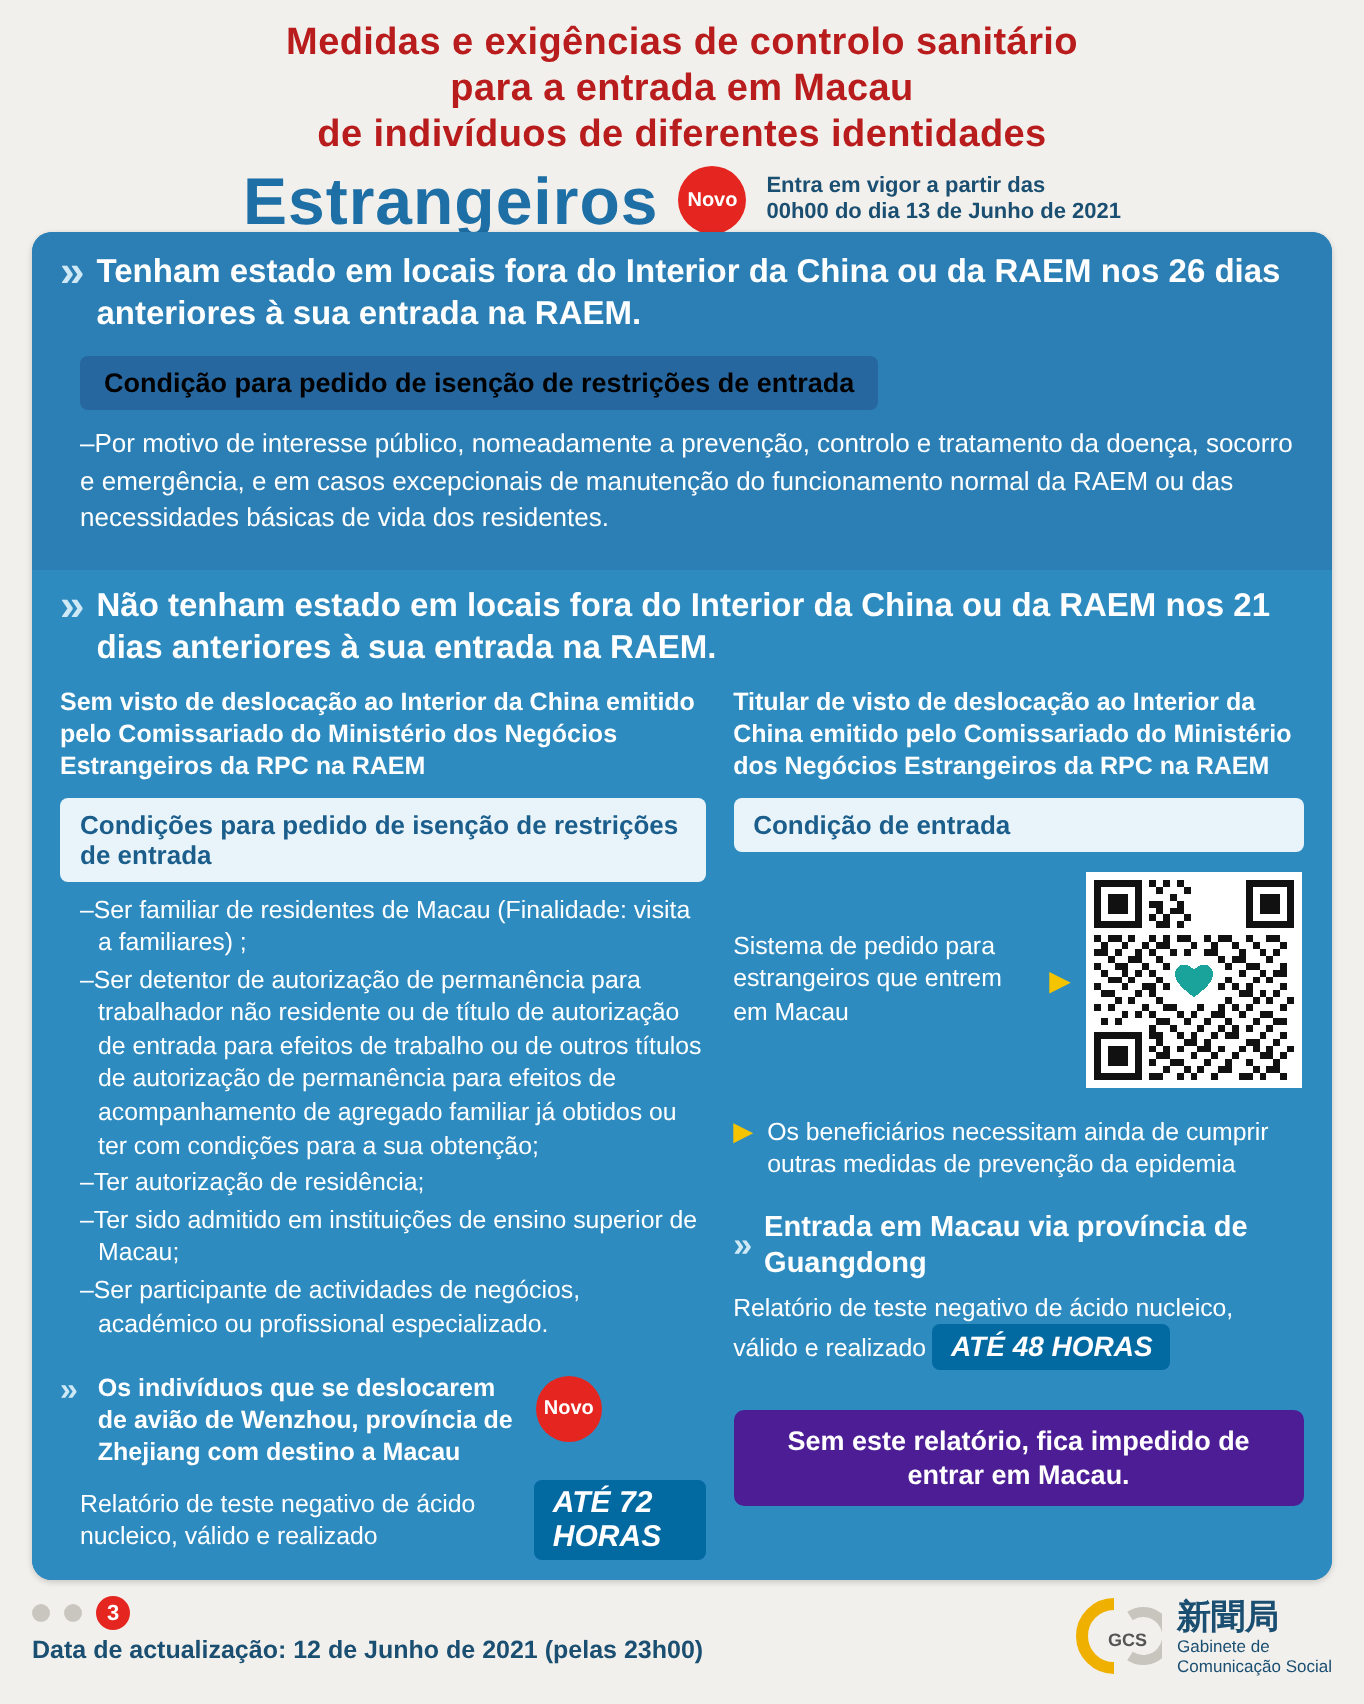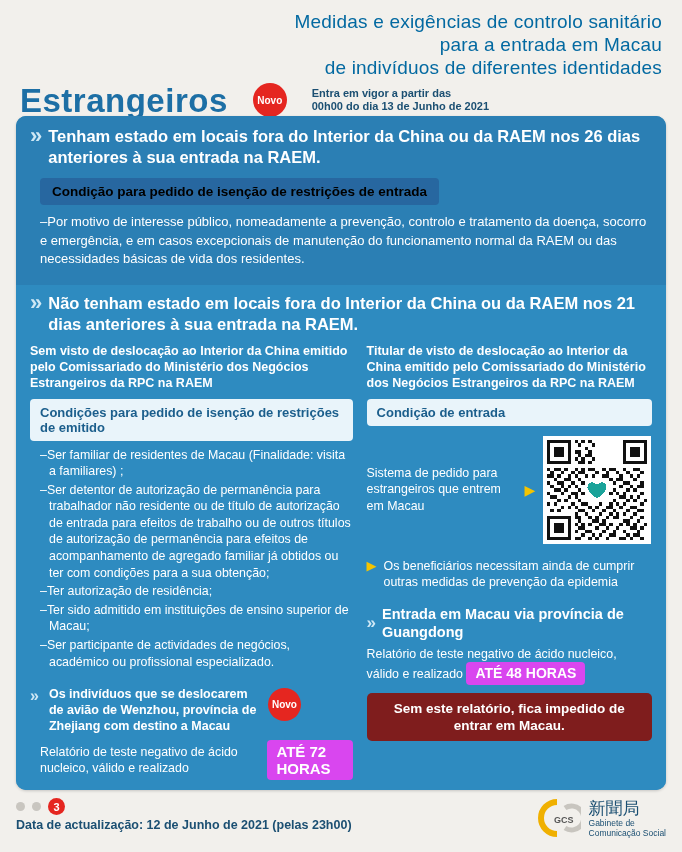--- a/index.html
+++ b/index.html
@@ -9,31 +9,30 @@
     font-family:"Liberation Sans", sans-serif;
     color:#1b4f72;
     overflow:hidden;
     position:relative;
   }
   .page{position:relative;width:682px;height:852px;}
 
   
   .header{padding:10px 20px 0 20px;text-align:center;}
   .h-line{
-    color:#0369a1;font-weight:normal;font-size:19px;line-height:23px;
+    color:#b91c1c;font-weight:bold;font-size:19px;line-height:23px;
     letter-spacing:.2px;
-    text-align:right;
   }
   .h-line.l2{font-size:19px;}
   .h-title{
     color:#1d6fa5;font-weight:bold;font-size:33px;line-height:38px;
     margin-top:2px;letter-spacing:.5px;
   }
   .title-row{
-    display:flex;align-items:center;justify-content:flex-start;gap:25px;margin-top:1px;
+    display:flex;align-items:center;justify-content:center;gap:10px;margin-top:1px;
   }
   .novo-badge{
     width:34px;height:34px;border-radius:50%;background:#e52620;color:#fff;
     font-size:10px;font-weight:bold;display:flex;align-items:center;justify-content:center;
     flex:none;
   }
   .effect-text{
     text-align:left;color:#1b4f72;font-size:11px;line-height:13px;font-weight:bold;
   }
 
@@ -96,27 +95,27 @@
   .note-row{display:flex;gap:7px;margin-top:14px;align-items:flex-start;}
   .note-row .t{color:#f5c400;font-size:13px;line-height:16px;}
   .note-row .n{color:#fff;font-size:12.4px;line-height:16.6px;}
 
   
   .gd-head{display:flex;align-items:center;margin-top:14px;}
   .gd-head .chev{color:#cfe8f5;font-size:17px;}
   .gd-head .t{color:#fff;font-weight:bold;font-size:14.5px;line-height:18px;}
   .gd-txt{color:#fff;font-size:12.4px;line-height:16.4px;margin-top:5px;}
   .hours{
-    background:#d946ef;color:#fff;font-weight:bold;font-size:15px;
-    border-radius:4px;padding:3px 9px;display:inline-block;
+    background:#0369a1;color:#fff;font-weight:bold;font-size:15px;
+    border-radius:4px;padding:3px 9px;display:inline-block;font-style:italic;
   }
   .hours.small{font-size:14px;}
   .redbox{
-    background:#7f1d1d;color:#fff;font-weight:bold;font-size:13.5px;line-height:17px;
-    border-radius:5px;padding:7px 10px;text-align:center;margin-top:8px;
+    background:#4c1d95;color:#fff;font-weight:bold;font-size:13.5px;line-height:17px;
+    border-radius:5px;padding:7px 10px;text-align:center;margin-top:20px;
   }
 
   
   .wz{display:flex;align-items:flex-start;gap:4px;margin-top:16px;}
   .wz .chev{color:#cfe8f5;font-size:16px;}
   .wz .t{color:#fff;font-weight:bold;font-size:12.5px;line-height:16px;width:215px;}
   .wz-badge{
     width:33px;height:33px;border-radius:50%;background:#e52620;color:#fff;
     font-size:10px;font-weight:bold;display:flex;align-items:center;justify-content:center;flex:none;
     margin-top:2px;
@@ -128,21 +127,21 @@
   .footer{
     position:absolute;left:0;bottom:0;width:682px;height:58px;
   }
   .dots{position:absolute;left:16px;top:4px;display:flex;align-items:center;gap:7px;}
   .dot{width:9px;height:9px;border-radius:50%;background:#c9c6c0;}
   .dot.active{width:17px;height:17px;background:#e52620;color:#fff;font-size:11px;
     font-weight:bold;display:flex;align-items:center;justify-content:center;}
   .fdate{position:absolute;left:16px;top:24px;color:#1b4f72;font-size:12.5px;font-weight:bold;}
   .logo{position:absolute;right:16px;top:4px;display:flex;align-items:flex-end;gap:8px;}
   .logo-mark{width:46px;height:40px;flex:none;}
-  .logo-cn{color:#1b4f72;font-weight:normal;font-size:17px;line-height:19px;}
+  .logo-cn{color:#1b4f72;font-weight:bold;font-size:17px;line-height:19px;}
   .logo-pt{color:#1b4f72;font-size:8.5px;line-height:10px;}
 </style>
 </head>
 <body>
 
 <div class="page">
 
   <div class="header">
     <div class="h-line">Medidas e exigências de controlo sanitário</div>
     <div class="h-line l2">para a entrada em Macau</div>
@@ -171,21 +170,21 @@
     <div class="sec-bottom">
       <div class="head-row">
         <span class="chev">»</span>
         <span class="head-txt">Não tenham estado em locais fora do Interior da China ou da RAEM nos 21 dias anteriores à sua entrada na RAEM.</span>
       </div>
 
       <div class="cols">
 
         <div class="col-l">
           <div class="col-head">Sem visto de deslocação ao Interior da China emitido pelo Comissariado do Ministério dos Negócios Estrangeiros da RPC na RAEM</div>
-          <div class="pill">Condições para pedido de isenção de restrições de emitido</div>
+          <div class="pill">Condições para pedido de isenção de restrições de entrada</div>
           <ul class="bul">
             <li>–Ser familiar de residentes de Macau (Finalidade: visita a familiares) ;</li>
             <li>–Ser detentor de autorização de permanência para trabalhador não residente ou de título de autorização de entrada para efeitos de trabalho ou de outros títulos de autorização de permanência para efeitos de acompanhamento de agregado familiar já obtidos ou ter com condições para a sua obtenção;</li>
             <li>–Ter autorização de residência;</li>
             <li>–Ter sido admitido em instituições de ensino superior de Macau;</li>
             <li>–Ser participante de actividades de negócios, académico ou profissional especializado.</li>
           </ul>
 
           <div class="wz">
             <span class="chev">»</span>

